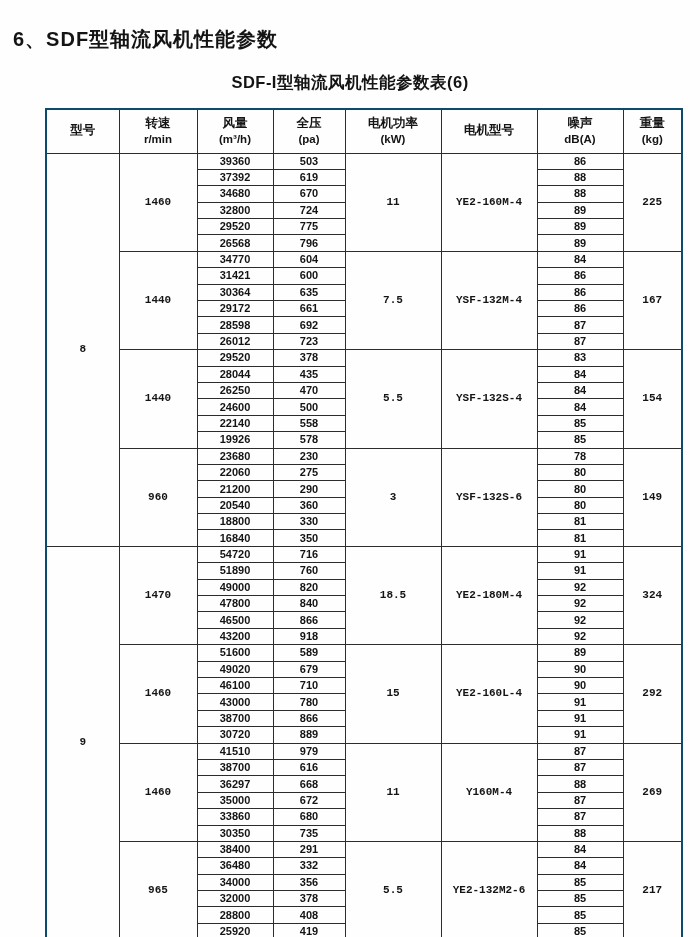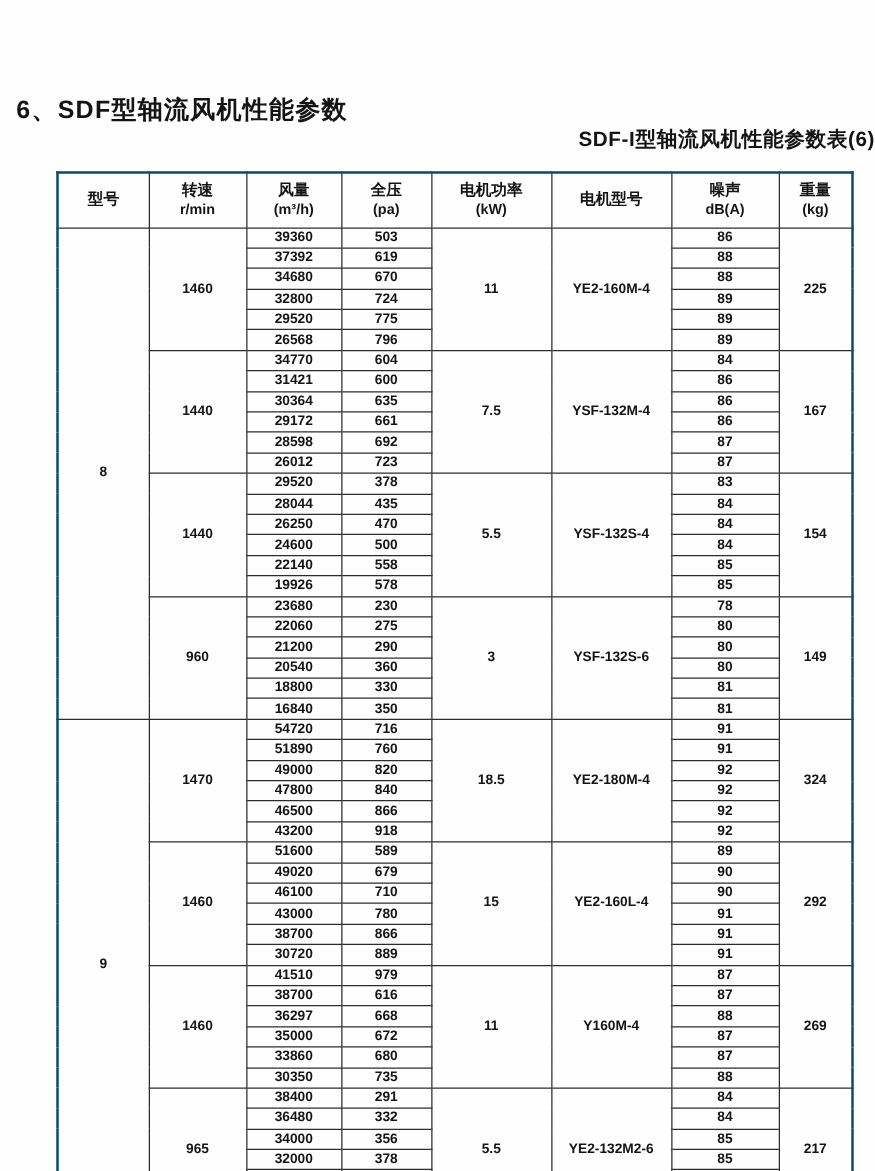--- a/index.html
+++ b/index.html
@@ -9,26 +9,26 @@
     color: #141414;
     font-family: "Liberation Sans", sans-serif;
     overflow: hidden;
   }
   .page-title {
     font-size: 20px;
     font-weight: bold;
     padding: 26px 0 0 13px;
     letter-spacing: 1px;
     white-space: nowrap;
-    margin-top: 48px;
   }
   .table-title {
-    text-align: right;
+    text-align: center;
     font-size: 16.5px;
     font-weight: bold;
+    margin-top: 19px;
     letter-spacing: 0.5px;
   }
   table.perf {
     border-collapse: collapse;
     table-layout: fixed;
     margin: 14px 0 0 45px;
     width: 636px;
     border: 2px solid #0c4a6e;
   }
   table.perf th, table.perf td {
@@ -44,21 +44,21 @@
     font-size: 12.5px;
     line-height: 1.25;
     background: #fefefe;
   }
   .h-sub { font-size: 11.5px; font-weight: bold; }
   table.perf td {
     font-size: 11px;
     height: 16.4px;
     line-height: 1;
   }
-  td.merged { font-size: 11.5px; }
+  td.merged { font-size: 11.5px; font-family: Liberation Mono, monospace; }
 </style>
 </head>
 <body>
 
 <div class="page">
   <div class="page-title">6、SDF型轴流风机性能参数</div>
   <div class="table-title">SDF-I型轴流风机性能参数表(6)</div>
   <table class="perf">
     <colgroup>
         <col style="width: 73px;">

